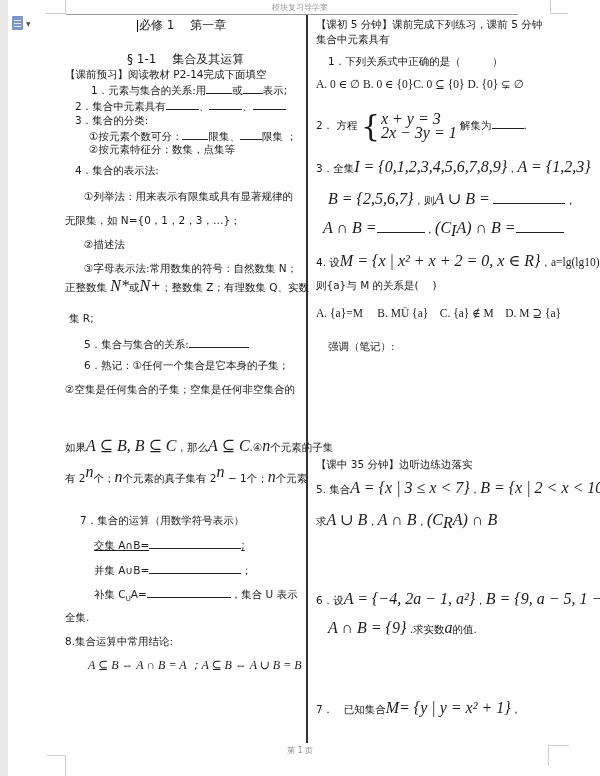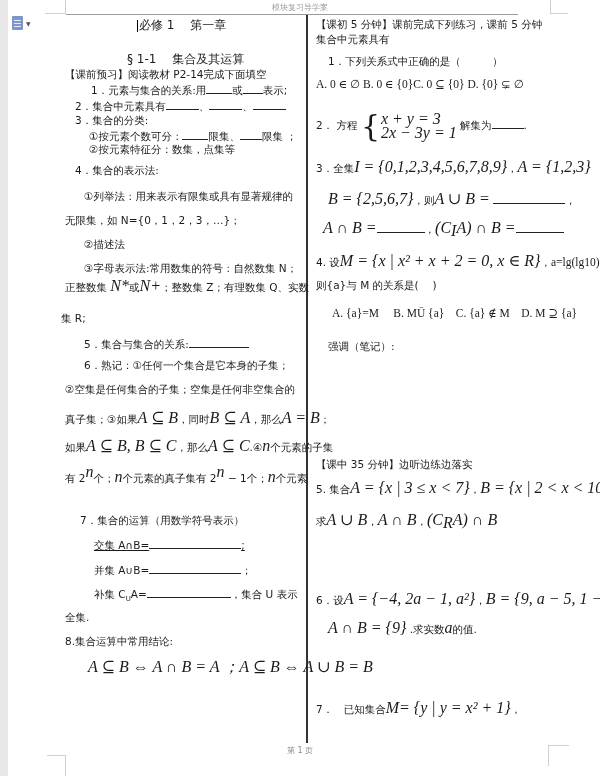--- a/index.html
+++ b/index.html
@@ -74,48 +74,45 @@
   </div>
   <div class="line" style="left:89px;top:143px;">②按元素特征分：数集，点集等</div>
   <div class="line" style="left:75px;top:164px;">4．集合的表示法:</div>
   <div class="line" style="left:84px;top:190px;">①列举法：用来表示有限集或具有显著规律的</div>
   <div class="line" style="left:65px;top:214px;">无限集，如 N={0，1，2，3，…}；</div>
   <div class="line" style="left:84px;top:238px;">②描述法</div>
   <div class="line" style="left:84px;top:262px;">③字母表示法:常用数集的符号：自然数集 N；</div>
   <div class="line" style="left:65px;top:277px;">
     <span>正整数集 </span><span class="math">N*</span><span>或</span><span class="math">N+</span><span>；整数集 Z；有理数集 Q、实数</span>
   </div>
-  <div class="line" style="left:61px;top:312px;">集 R;</div>
+  <div class="line" style="left:69px;top:312px;">集 R;</div>
   <div class="line" style="left:84px;top:337px;">
     <span>5．集合与集合的关系:</span><span class="u" style="width:60px"></span>
   </div>
   <div class="line" style="left:84px;top:359px;">6．熟记：①任何一个集合是它本身的子集；</div>
   <div class="line" style="left:65px;top:383px;">②空集是任何集合的子集；空集是任何非空集合的</div>
-  <div class="line" style="left:65px;top:408px;">
-    <span>真子集；③如果</span><span class="math">A ⊆ B</span><span>，同时</span><span class="math">B ⊆ A</span><span>，那么</span><span class="math">A = B</span><span>；</span>
-  </div>
   <div class="line" style="left:65px;top:436px;">
     <span>如果</span><span class="math">A ⊆ B, B ⊆ C</span><span>，那么</span><span class="math">A ⊆ C</span><span>.④</span><span class="math">n</span><span>个元素的子集</span>
   </div>
   <div class="line" style="left:65px;top:463px;">
     <span>有 2</span><sup class="math">n</sup><span>个；</span><span class="math">n</span><span>个元素的真子集有 2</span><sup class="math">n</sup><span> − 1个；</span><span class="math">n</span><span>个元素</span>
   </div>
   <div class="line" style="left:80px;top:514px;">7．集合的运算（用数学符号表示）</div>
   <div class="line" style="left:94px;top:538px;text-decoration:underline;">
     <span>交集 A∩B=</span><span class="u" style="width:92px"></span><span>;</span>
   </div>
   <div class="line" style="left:94px;top:563px;">
     <span>并集 A∪B=</span><span class="u" style="width:92px"></span><span>；</span>
   </div>
   <div class="line" style="left:94px;top:587px;">
     <span>补集 C</span><sub>U</sub><span>A=</span><span class="u" style="width:84px"></span><span>，集合 U 表示</span>
   </div>
   <div class="line" style="left:65px;top:611px;">全集.</div>
   <div class="line" style="left:65px;top:635px;">8.集合运算中常用结论:</div>
-  <div class="line math" style="left:88px;top:657px;font-size:16px;">A ⊆ B ⇔ A ∩ B = A ；A ⊆ B ⇔ A ∪ B = B</div>
+  <div class="line math" style="left:88px;top:657px;font-size:12px;">A ⊆ B ⇔ A ∩ B = A ；A ⊆ B ⇔ A ∪ B = B</div>
 </div>
 
 <div class="col" style="left:0;top:0;width:600px;height:776px;">
   <div class="line" style="left:316px;top:18px;">【课初 5 分钟】课前完成下列练习，课前 5 分钟</div>
   <div class="line" style="left:316px;top:33px;">集合中元素具有</div>
   <div class="line" style="left:328px;top:55px;">1．下列关系式中正确的是（　　　）</div>
   <div class="line mr" style="left:316px;top:77px;">A.  0 ∈ ∅  B.  0 ∈ {0}C.  0 ⊆ {0}   D.  {0} ⊊  ∅</div>
 
   <div class="line" style="left:316px;top:112px;">
     <span>2．  方程</span>
@@ -136,21 +133,21 @@
     <span class="math">B = {2,5,6,7}</span><span>，则</span><span class="math">A ∪ B =</span>&nbsp;<span class="u" style="width:72px"></span><span>，</span>
   </div>
   <div class="line" style="left:323px;top:219px;">
     <span class="math">A ∩ B =</span><span class="u" style="width:48px"></span><span>，</span><span class="math">(C</span><sub class="math">I</sub><span class="math">A) ∩ B =</span><span class="u" style="width:48px"></span>
   </div>
 
   <div class="line" style="left:316px;top:251px;">
     <span>4. 设</span><span class="math">M = {x | x² + x + 2 = 0, x ∈ R}</span><span>，</span><span class="mr">a=lg(lg10)</span><span>，</span>
   </div>
   <div class="line" style="left:316px;top:279px;text-align:right;">则{a}与 M 的关系是(　 )</div>
-  <div class="line mr" style="left:332px;top:306px;">A. {a}=M　 B. MŪ {a}　C. {a} ∉ M　D. M ⊇ {a}</div>
+  <div class="line mr" style="left:316px;top:306px;">A. {a}=M　 B. MŪ {a}　C. {a} ∉ M　D. M ⊇ {a}</div>
   <div class="line" style="left:328px;top:340px;">强调（笔记）:</div>
 
   <div class="line" style="left:316px;top:458px;">【课中 35 分钟】边听边练边落实</div>
   <div class="line" style="left:316px;top:479px;">
     <span>5. 集合</span><span class="math">A = {x | 3 ≤ x &lt; 7}</span><span>，</span><span class="math">B = {x | 2 &lt; x &lt; 10}</span><span>，</span>
   </div>
   <div class="line" style="left:316px;top:510px;">
     <span>求</span><span class="math">A ∪ B</span><span>，</span><span class="math">A ∩ B</span><span>，</span><span class="math">(C</span><sub class="math">R</sub><span class="math">A) ∩ B</span>
   </div>
 

